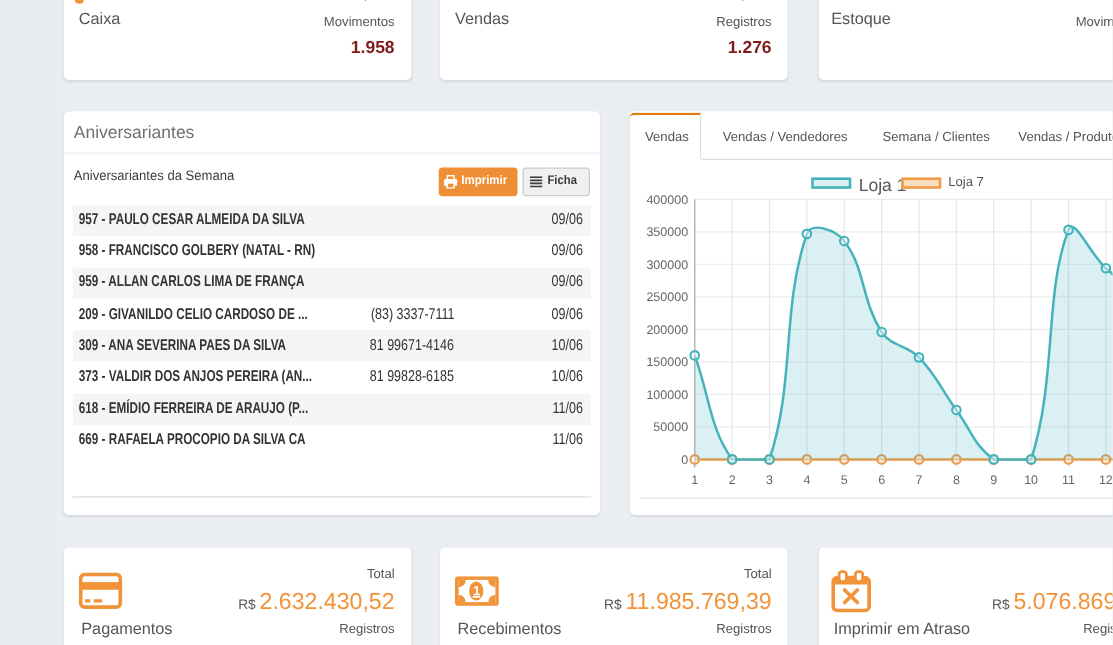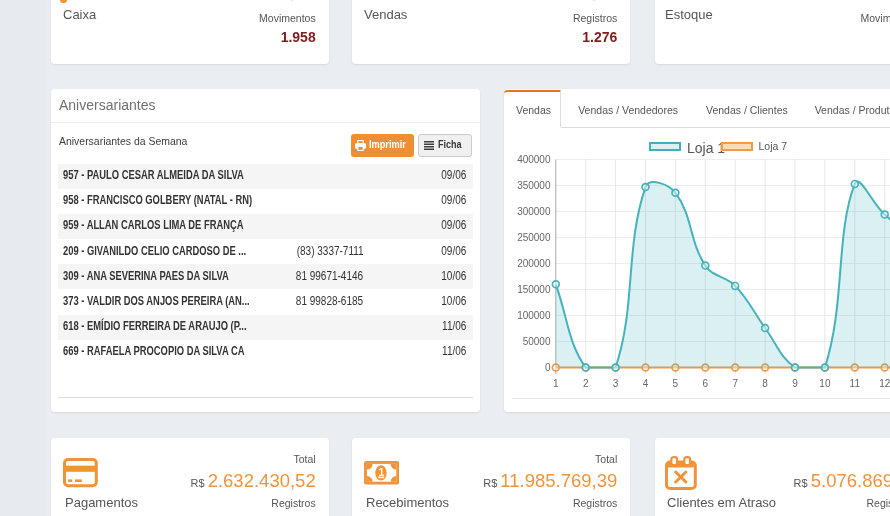--- a/index.html
+++ b/index.html
@@ -105,21 +105,21 @@
     </div>
 </div>
 <div class="abs" style="left:57.5px;top:397px;width:415.7px;height:1px;background:#ddd"></div>
 
 <div class="panel" style="left:503.5px;top:89px;width:428.5px;height:323px"></div>
 
 <div class="abs" style="left:503.5px;top:89.5px;width:57px;height:37.5px;border-top:2.5px solid #e0790e;border-right:1px solid #ddd;box-sizing:border-box;border-radius:4px 0 0 0;background:#fff"></div>
 <div class="abs" style="left:560.5px;top:126.5px;width:371.5px;height:1px;background:#ddd"></div>
 <div class="abs tab" style="left:516px;top:104.7px">Vendas</div>
 <div class="abs tab" style="left:578.2px;top:104.7px">Vendas / Vendedores</div>
-<div class="abs tab" style="left:706px;top:104.7px">Vendas / Clientes</div>
+<div class="abs tab" style="left:706px;top:104.7px">Semana / Clientes</div>
 <div class="abs tab" style="left:814.7px;top:104.7px">Vendas / Produtos</div>
 
 <div class="abs" style="left:649px;top:141.5px;width:28px;height:5.5px;background:#dceff1;border:2px solid #41b1b9"></div>
 <div class="abs sm" style="left:687px;top:141.3px;font-size:14px;color:#555">Loja 1</div>
 <div class="abs" style="left:720.5px;top:141.5px;width:28px;height:5.5px;background:#fbdcbb;border:2px solid #f09b45"></div>
 <div class="abs sm" style="left:758.5px;top:141.3px;font-size:10.5px;color:#555">Loja 7</div>
 
 <svg class="abs" style="left:503.5px;top:130px" width="428" height="268" viewBox="503.5 130 428 268">
   <g stroke="#ededed" stroke-width="1">
     <line x1="555.3" y1="159.5" x2="932" y2="159.5"></line>
@@ -239,14 +239,14 @@
   <rect x="1.5" y="6" width="28.8" height="26.4" rx="3.5" fill="none" stroke="#f09339" stroke-width="3"></rect>
   <path d="M3,6.5 h25.8 v5 h-25.8 Z" fill="#f09339"></path>
   <rect x="6.3" y="1.2" width="5.8" height="8" rx="2.2" fill="#fff" stroke="#f09339" stroke-width="2.2"></rect>
   <rect x="19.3" y="1.2" width="5.8" height="8" rx="2.2" fill="#fff" stroke="#f09339" stroke-width="2.2"></rect>
   <g stroke="#f09339" stroke-width="3" stroke-linecap="round">
     <line x1="10.7" y1="16" x2="20.9" y2="26"></line>
     <line x1="20.9" y1="16" x2="10.7" y2="26"></line>
   </g>
 </svg>
 <div class="abs" style="left:793.6px;top:472.3px"><span class="rs">R$ </span><span class="bigval">5.076.869,75</span></div>
-<div class="abs lbl" style="left:667px;top:495.9px">Clientes em Atraso</div>
+<div class="abs lbl" style="left:667px;top:495.9px">Imprimir em Atraso</div>
 <div class="abs sm" style="left:866.5px;top:497.8px">Registros</div>
 
 </body></html>

